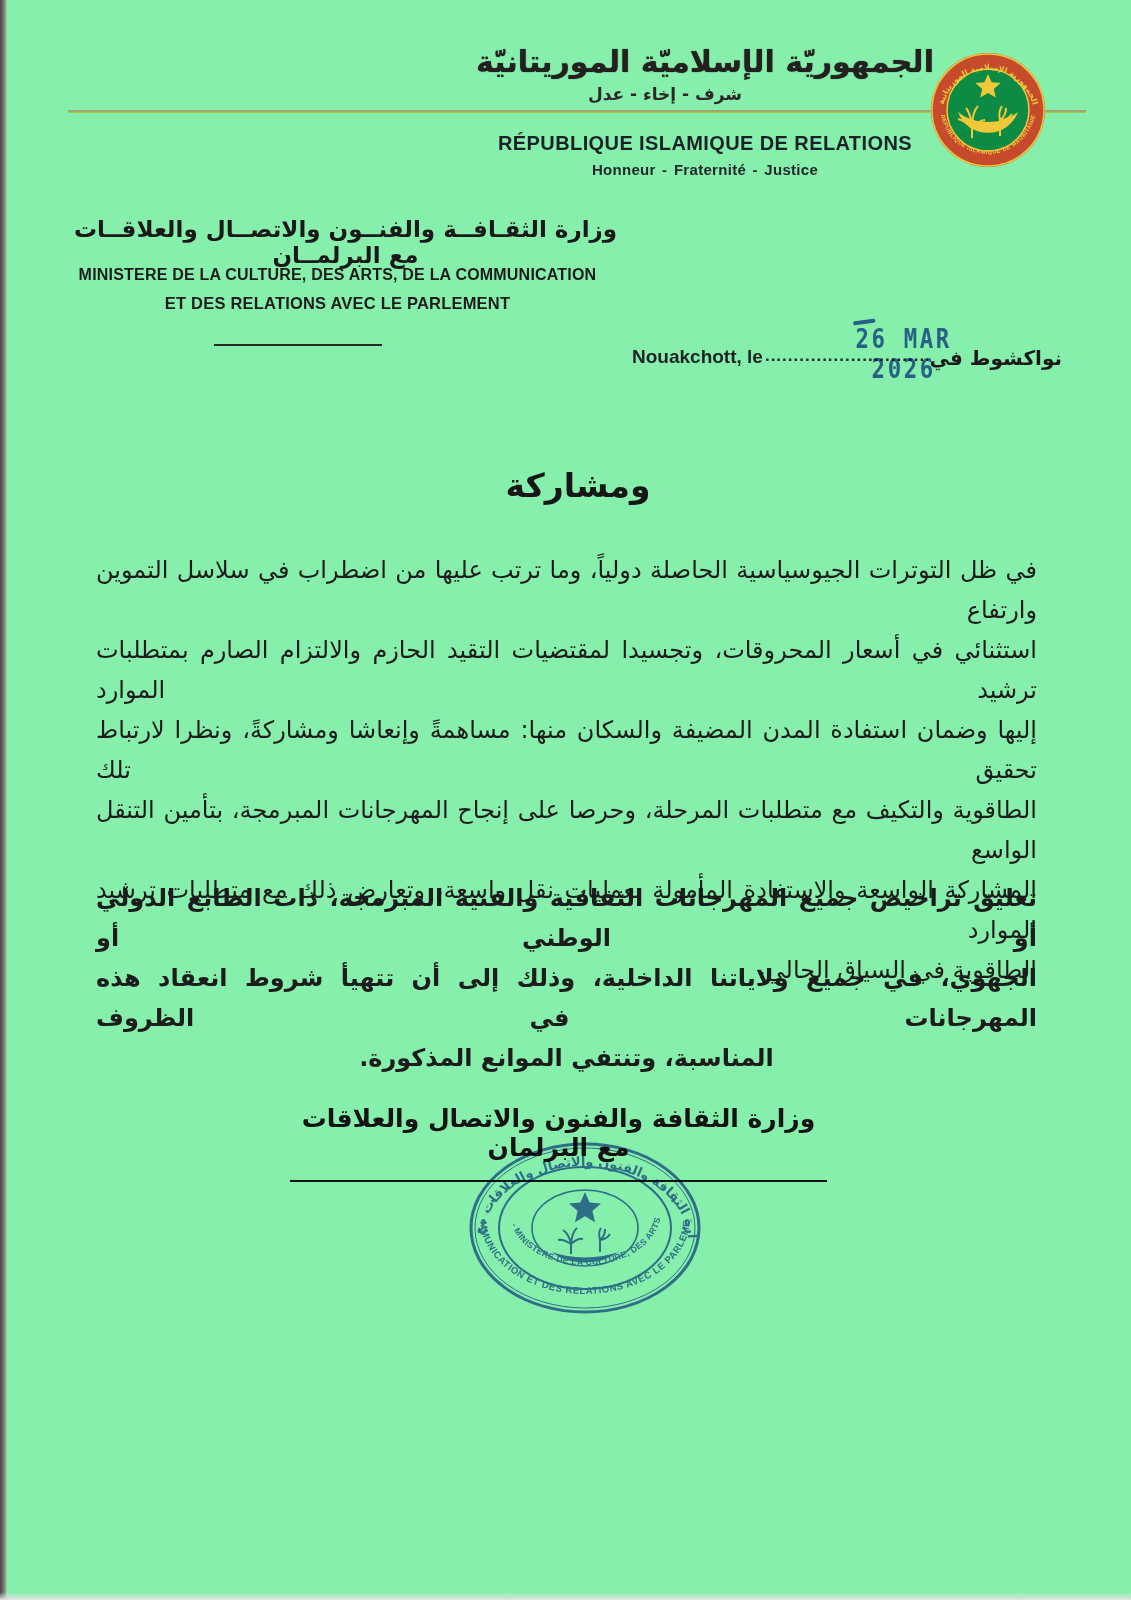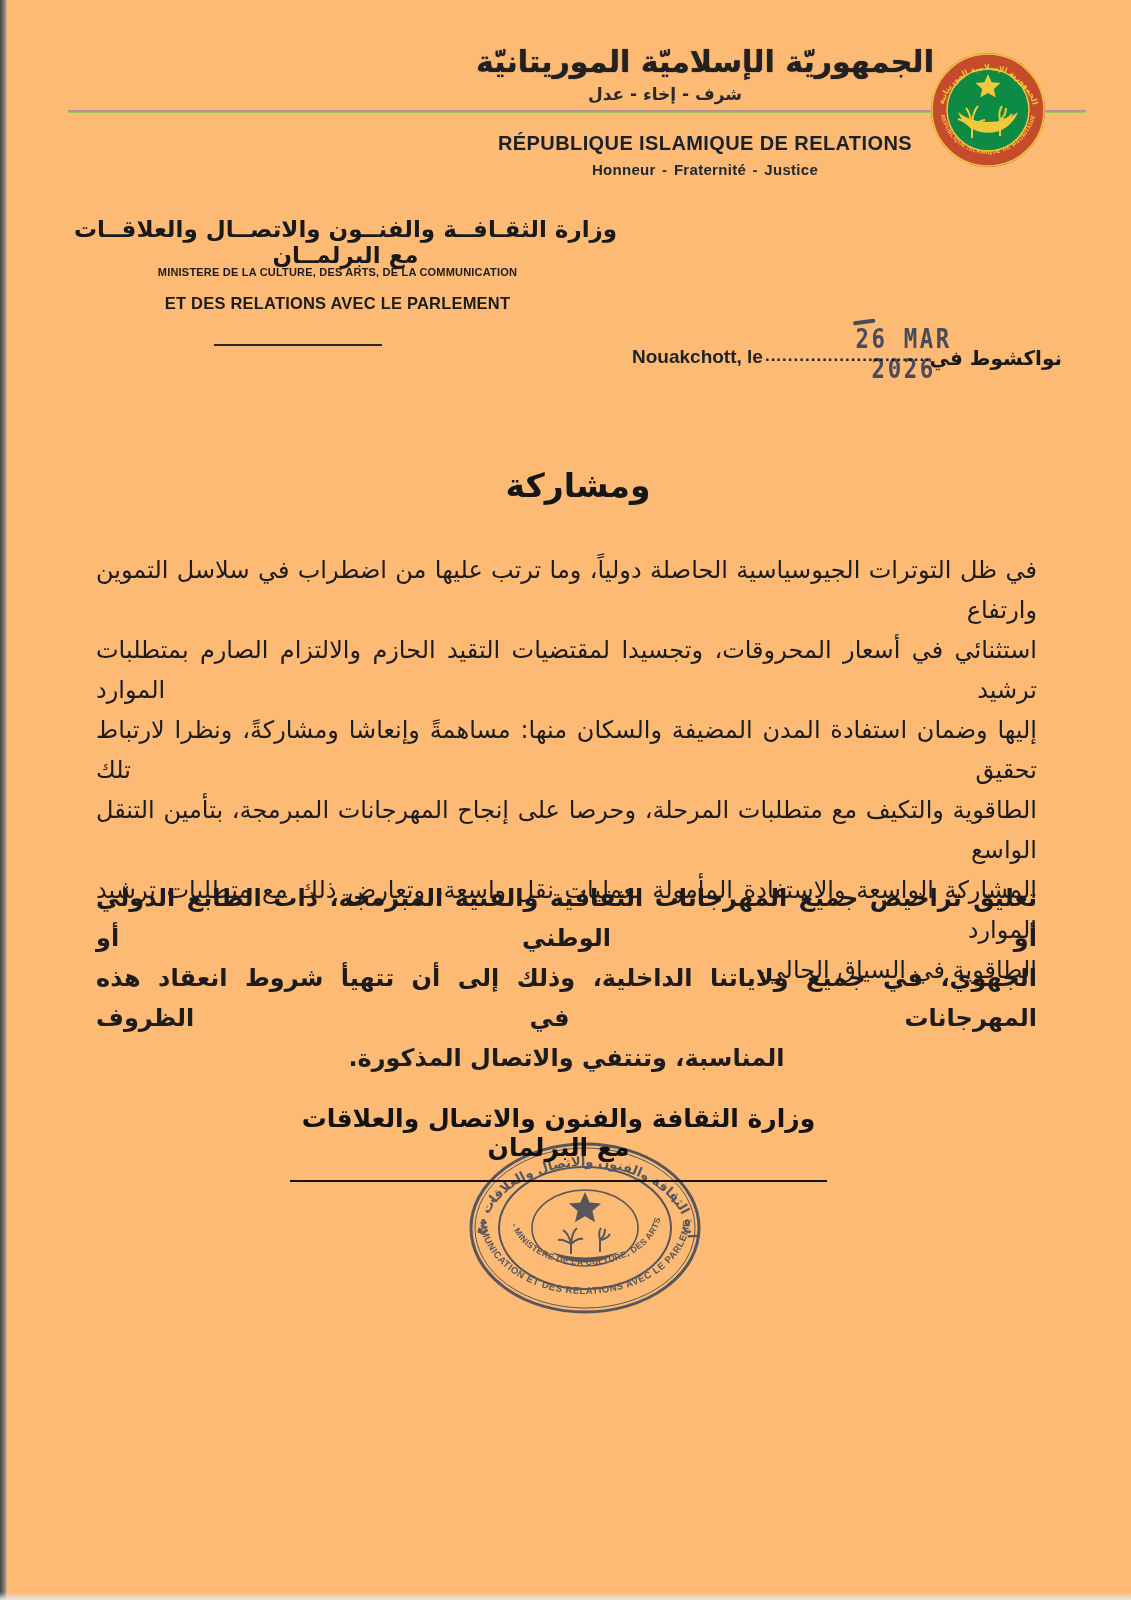--- a/index.html
+++ b/index.html
@@ -3,21 +3,21 @@
 <meta charset="utf-8">
 <style>
   html,body{margin:0;padding:0;}
   body{
     width:1131px;height:1600px;
     font-family:"Liberation Sans",sans-serif;
     background:#e9e8e4;
   }
   .page{
     position:relative;width:1131px;height:1600px;overflow:hidden;
-    background:#fdba74;
+    background:#86efac;
   }
   
   .scan-edge-left{
     position:absolute;left:0;top:0;width:7px;height:1600px;
     background:linear-gradient(to right,#45443f,#8a8983 70%,rgba(160,158,150,0));
   }
   .scan-edge-bottom{
     position:absolute;left:0;bottom:0;width:1131px;height:8px;
     background:linear-gradient(to top,#e3e6e6,rgba(227,230,230,0));
   }
@@ -47,21 +47,21 @@
     font-size:15px;font-weight:700;color:#20292e;letter-spacing:.3px;word-spacing:2px;
   }
   .seal{left:928px;top:50px;}
   
   .min-ar{
     left:58px;top:216px;width:575px;
     font-size:23px;font-weight:700;color:#191919;
   }
   .min-fr1{
     left:55px;top:266px;width:565px;
-    font-size:11px;font-weight:700;color:#1c1c1c;letter-spacing:.2px;
+    font-size:16px;font-weight:700;color:#1c1c1c;letter-spacing:.2px;
   }
   .min-fr2{
     left:55px;top:294px;width:565px;
     font-size:16.5px;font-weight:700;color:#1c1c1c;letter-spacing:.2px;
   }
   .min-underline{
     left:214px;top:344px;width:168px;height:2px;background:#2a2a2a;
   }
   
   .dateline{
@@ -184,21 +184,21 @@
     <div class="line-just">إليها وضمان استفادة المدن المضيفة والسكان منها: مساهمةً وإنعاشا ومشاركةً، ونظرا لارتباط تحقيق تلك</div>
     <div class="line-just">الطاقوية والتكيف مع متطلبات المرحلة، وحرصا على إنجاح المهرجانات المبرمجة، بتأمين التنقل الواسع</div>
     <div class="line-just">المشاركة الواسعة والاستفادة المأمولة بعمليات نقل واسعة، وتعارض ذلك مع متطلبات ترشيد الموارد</div>
     <div class="line-right">الطاقوية في السياق الحالي،</div>
   </div>
 
 
   <div class="abs para para2">
     <div class="line-just">تعليق تراخيص جميع المهرجانات الثقافية والفنية المبرمجة، ذات الطابع الدولي أو الوطني أو</div>
     <div class="line-just">الجهوي، في جميع ولاياتنا الداخلية، وذلك إلى أن تتهيأ شروط انعقاد هذه المهرجانات في الظروف</div>
-    <div class="line-center">المناسبة، وتنتفي والاتصال المذكورة.</div>
+    <div class="line-center">المناسبة، وتنتفي الموانع المذكورة.</div>
   </div>
 
   <div class="abs ar ctr signature">وزارة الثقافة والفنون والاتصال والعلاقات مع البرلمان</div>
 
   <svg class="abs round-stamp" width="234" height="176" viewBox="0 0 234 176">
     <g stroke="#3f63c1" fill="none">
       <ellipse cx="117" cy="88" rx="114" ry="84" stroke-width="3"></ellipse>
       <ellipse cx="117" cy="88" rx="110" ry="80" stroke-width="1"></ellipse>
       <ellipse cx="117" cy="88" rx="86" ry="61" stroke-width="2"></ellipse>
       <ellipse cx="117" cy="88" rx="53" ry="38" stroke-width="1.6"></ellipse>

